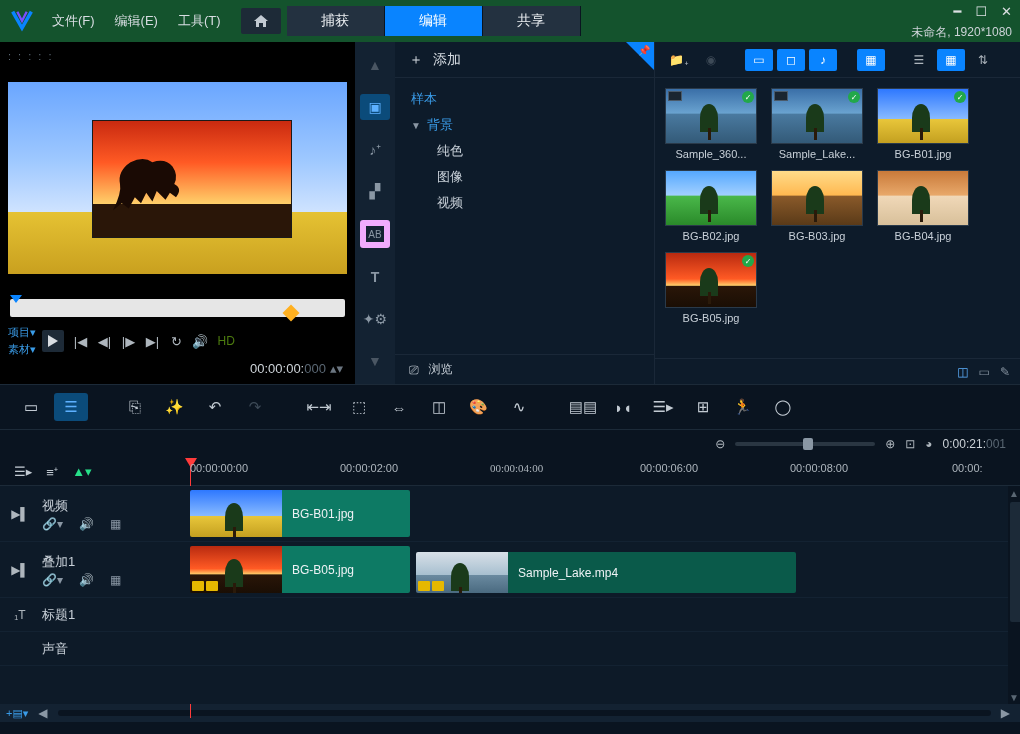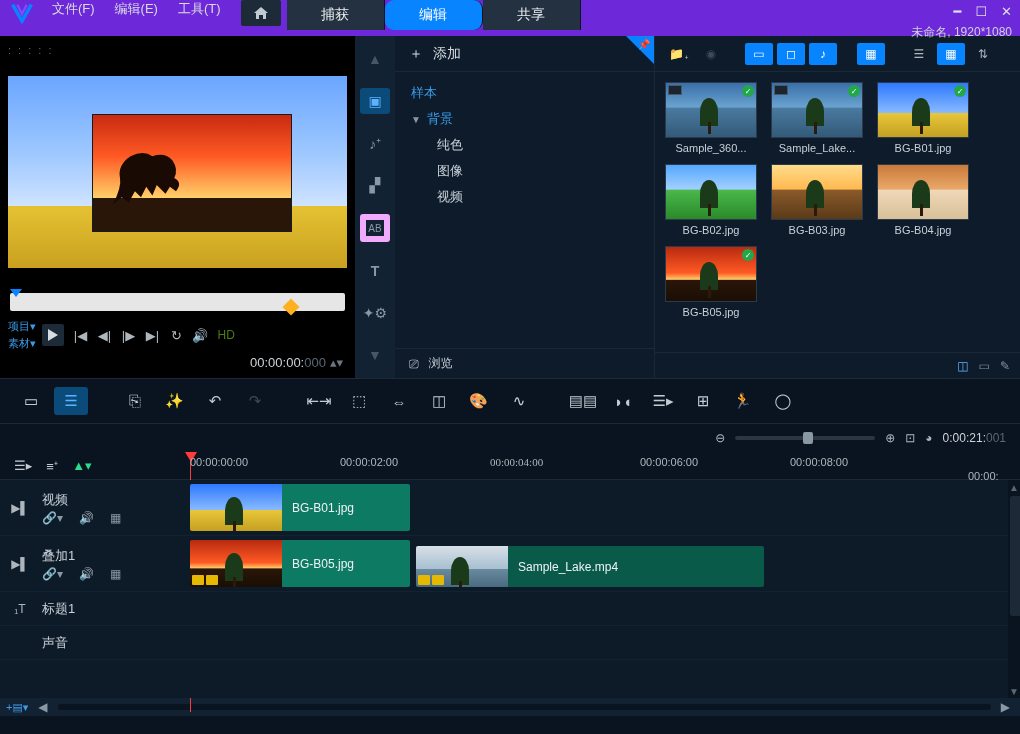--- a/index.html
+++ b/index.html
@@ -1,27 +1,27 @@
 <!DOCTYPE html>
 <html><head>
 <meta charset="utf-8">
 <style>
 * { margin:0; padding:0; box-sizing:border-box; font-family:"Microsoft YaHei",Arial,sans-serif; }
 body { width:1020px; height:734px; background:#0a1420; color:#c8d0d8; font-size:12px; overflow:hidden; position:relative; }
 
 
-.topbar { height:36px; background:#6d28d9; display:flex; align-items:flex-start; padding:0 8px; position:relative; }
+.topbar { height:42px; background:#14532d; display:flex; align-items:center; padding:0 8px; position:relative; }
 .logo { width:28px; height:28px; position:relative; margin-right:16px; }
 .logo svg { width:100%; height:100%; }
 .menu { display:flex; gap:20px; }
 .menu-item { color:#d8dde2; font-size:13px; cursor:pointer; }
 .home-btn { margin-left:20px; width:40px; height:26px; background:#1d2a37; display:flex; align-items:center; justify-content:center; border-radius:2px; cursor:pointer; }
 .tabs { display:flex; margin-left:6px; }
 .tab { width:98px; height:30px; display:flex; align-items:center; justify-content:center; font-size:14px; color:#e8ecef; background:#233140; border-right:1px solid #0a1420; cursor:pointer; }
-.tab.active { background:#0984ff; color:#fff;border-radius:9px; }
+.tab.active { background:#0984ff; color:#fff; }
 .proj-info { position:absolute; right:8px; top:4px; display:flex; align-items:center; gap:8px; color:#cdd3d8; }
 .win-ctrl { display:flex; gap:14px; color:#dce0e3; font-size:13px; }
 .win-ctrl span { cursor:pointer; }
 
 
 .main-row { height:342px; display:flex; }
 
 
 .preview { width:355px; background:#000; padding:8px; display:flex; flex-direction:column; }
 .pv-dots { color:#5d6a76; letter-spacing:2px; font-size:11px; height:12px; }
@@ -365,21 +365,21 @@
     <span class="tl-hbtn">≡⁺</span>
     <span class="tl-hbtn green">▲▾</span>
   </div>
   <div class="tl-ruler" id="tl-ruler">
     <div class="playhead"></div>
   <span class="tick" style="left: 0px;">00:00:00:00</span>
       <span class="tick" style="left: 150px;">00:00:02:00</span>
       <span class="tick" style="left: 300px; font-family: Liberation Serif, serif;">00:00:04:00</span>
       <span class="tick" style="left: 450px;">00:00:06:00</span>
       <span class="tick" style="left: 600px;">00:00:08:00</span>
-      <span class="tick" style="left: 778px; margin-top: 14px;">00:00:</span>
+      <span class="tick" style="left: 762px;">00:00:</span>
     </div>
 </div>
 
 <div class="tracks" style="height:218px;">
   <div class="track">
     <div class="track-head">
       <span class="track-icon">▶▌</span>
       <div class="track-info">
         <span class="track-name">视频</span>
         <div class="track-ctrls">
@@ -414,21 +414,21 @@
         <div class="clip" style="left: 0px; width: 220px;">
           <div class="clip-thumb bg-sunset2">
             <div class="tree-silhouette"></div>
             <div class="clip-markers">
               <span></span>
               <span></span>
             </div>
           </div>
           <div class="clip-body ">BG-B05.jpg</div>
         </div>
-        <div class="clip" style="left: 226px; width: 348px; margin-top: 6px;">
+        <div class="clip" style="left: 226px; width: 380px; margin-top: 6px;">
           <div class="clip-thumb bg-lake">
             <div class="tree-silhouette"></div>
             <div class="clip-markers">
               <span></span>
               <span></span>
             </div>
           </div>
           <div class="clip-body darker">Sample_Lake.mp4</div>
         </div>
       </div>

